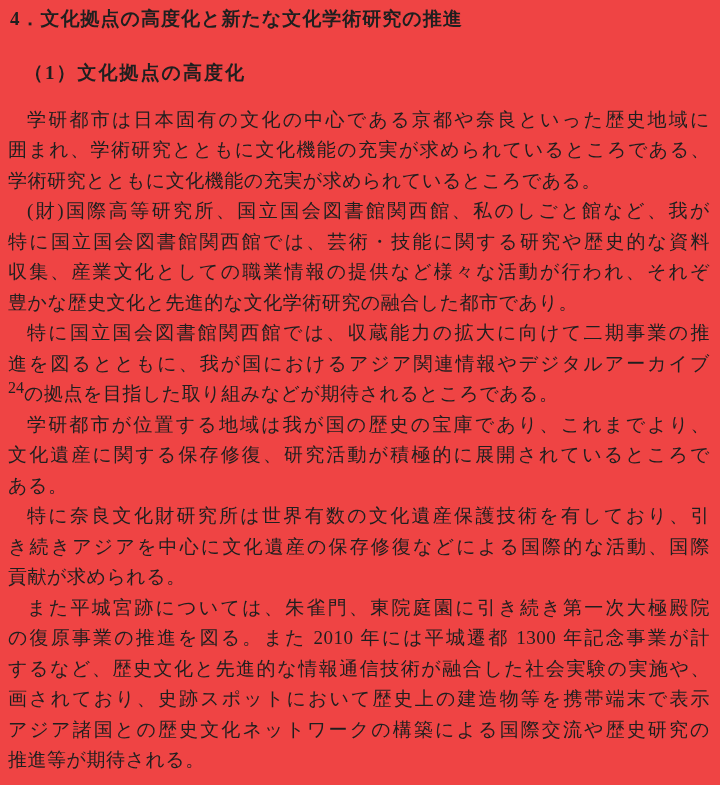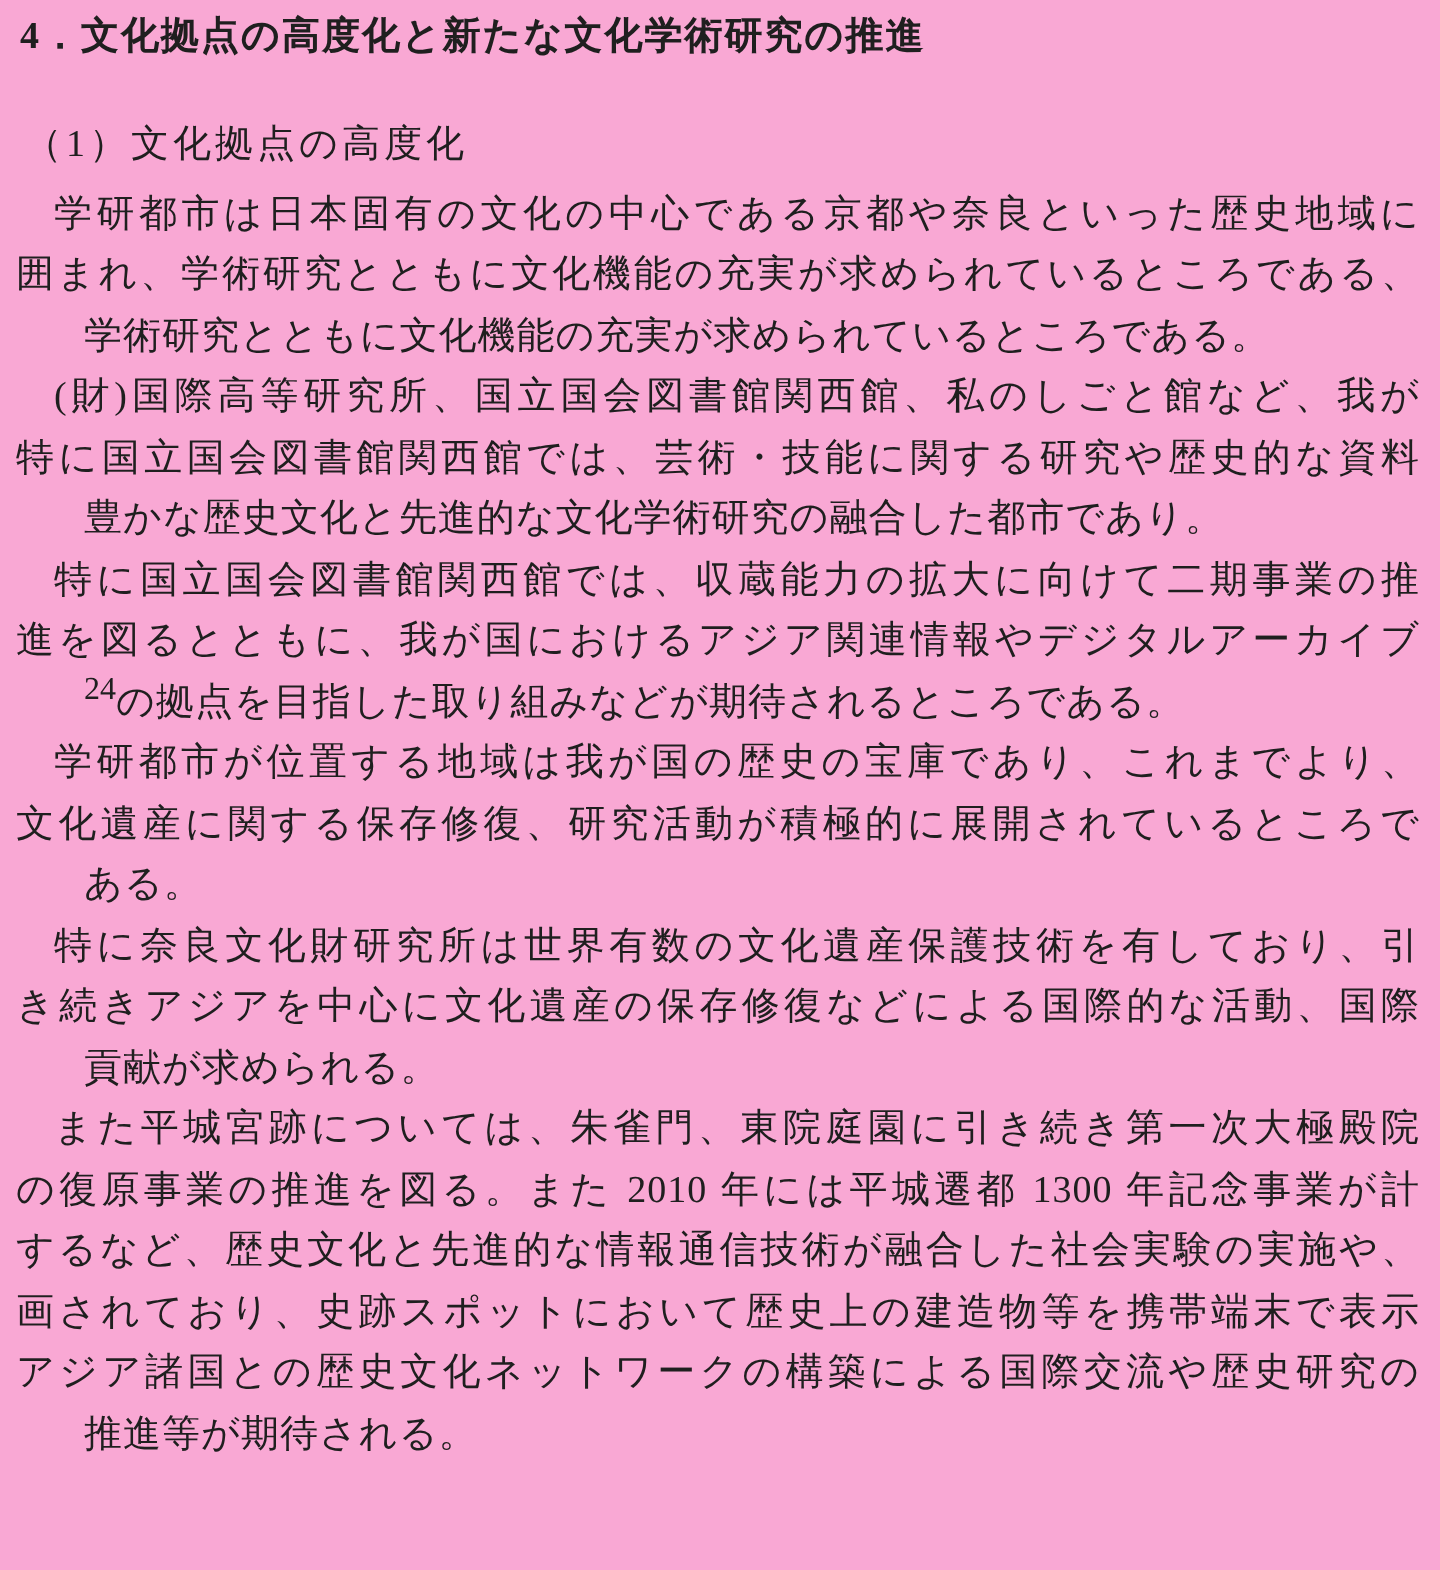--- a/index.html
+++ b/index.html
@@ -6,53 +6,53 @@
   body {
     width: 720px; height: 785px;
     background: #ffffff;
     overflow: hidden;
     font-family: "Liberation Serif", "DejaVu Serif", serif;
   }
   .page {
     box-sizing: border-box;
     width: 720px; height: 785px;
     padding: 6px 10px 0 8px;
-    background: #f9a8d4;
+    background: #ef4444;
     color: #1f1f1f;
   }
   .doc-title {
     margin: 0 0 0 2px;
     font-size: 19px;
     font-weight: 700;
     line-height: 26px;
     letter-spacing: 1px;
     white-space: nowrap;
   }
   .doc-body { margin-top: 26px; }
   .section-heading {
-    margin: 4px;
+    margin: 16px;
     font-size: 19px;
-    font-weight: 400;
+    font-weight: 700;
     line-height: 30.5px;
     letter-spacing: 2px;
     white-space: nowrap;
   }
   .para { margin: 0; }
   .line {
     font-size: 19px;
     line-height: 30.5px;
     height: 30.5px;
     letter-spacing: 0.5px;
     text-align: justify;
     text-align-last: justify;
     text-justify: inter-character;
     overflow: hidden;
   }
   .line.indent { text-indent: 1em; }
-  .line.last { text-align-last: left; margin-left: 34px; }
+  .line.last { text-align-last: left; }
   sup.footnote {
     font-size: 16px;
     line-height: 0;
     vertical-align: super;
     letter-spacing: 0;
   }
 </style>
 </head>
 <body>
 
@@ -62,20 +62,21 @@
       <section>
         <h2 class="section-heading">（1）文化拠点の高度化</h2>
         <div class="para">
           <div class="line indent">学研都市は日本固有の文化の中心である京都や奈良といった歴史地域に</div>
           <div class="line">囲まれ、学術研究とともに文化機能の充実が求められているところである、</div>
           <div class="line last">学術研究とともに文化機能の充実が求められているところである。</div>
         </div>
         <div class="para">
           <div class="line indent">(財)国際高等研究所、国立国会図書館関西館、私のしごと館など、我が</div>
           <div class="line">特に国立国会図書館関西館では、芸術・技能に関する研究や歴史的な資料</div>
+          <div class="line">収集、産業文化としての職業情報の提供など様々な活動が行われ、それぞ</div>
           <div class="line last">豊かな歴史文化と先進的な文化学術研究の融合した都市であり。</div>
         </div>
         <div class="para">
           <div class="line indent">特に国立国会図書館関西館では、収蔵能力の拡大に向けて二期事業の推</div>
           <div class="line">進を図るとともに、我が国におけるアジア関連情報やデジタルアーカイブ</div>
           <div class="line last"><sup class="footnote">24</sup>の拠点を目指した取り組みなどが期待されるところである。</div>
         </div>
       </section>
       <section>
         <div class="para">

